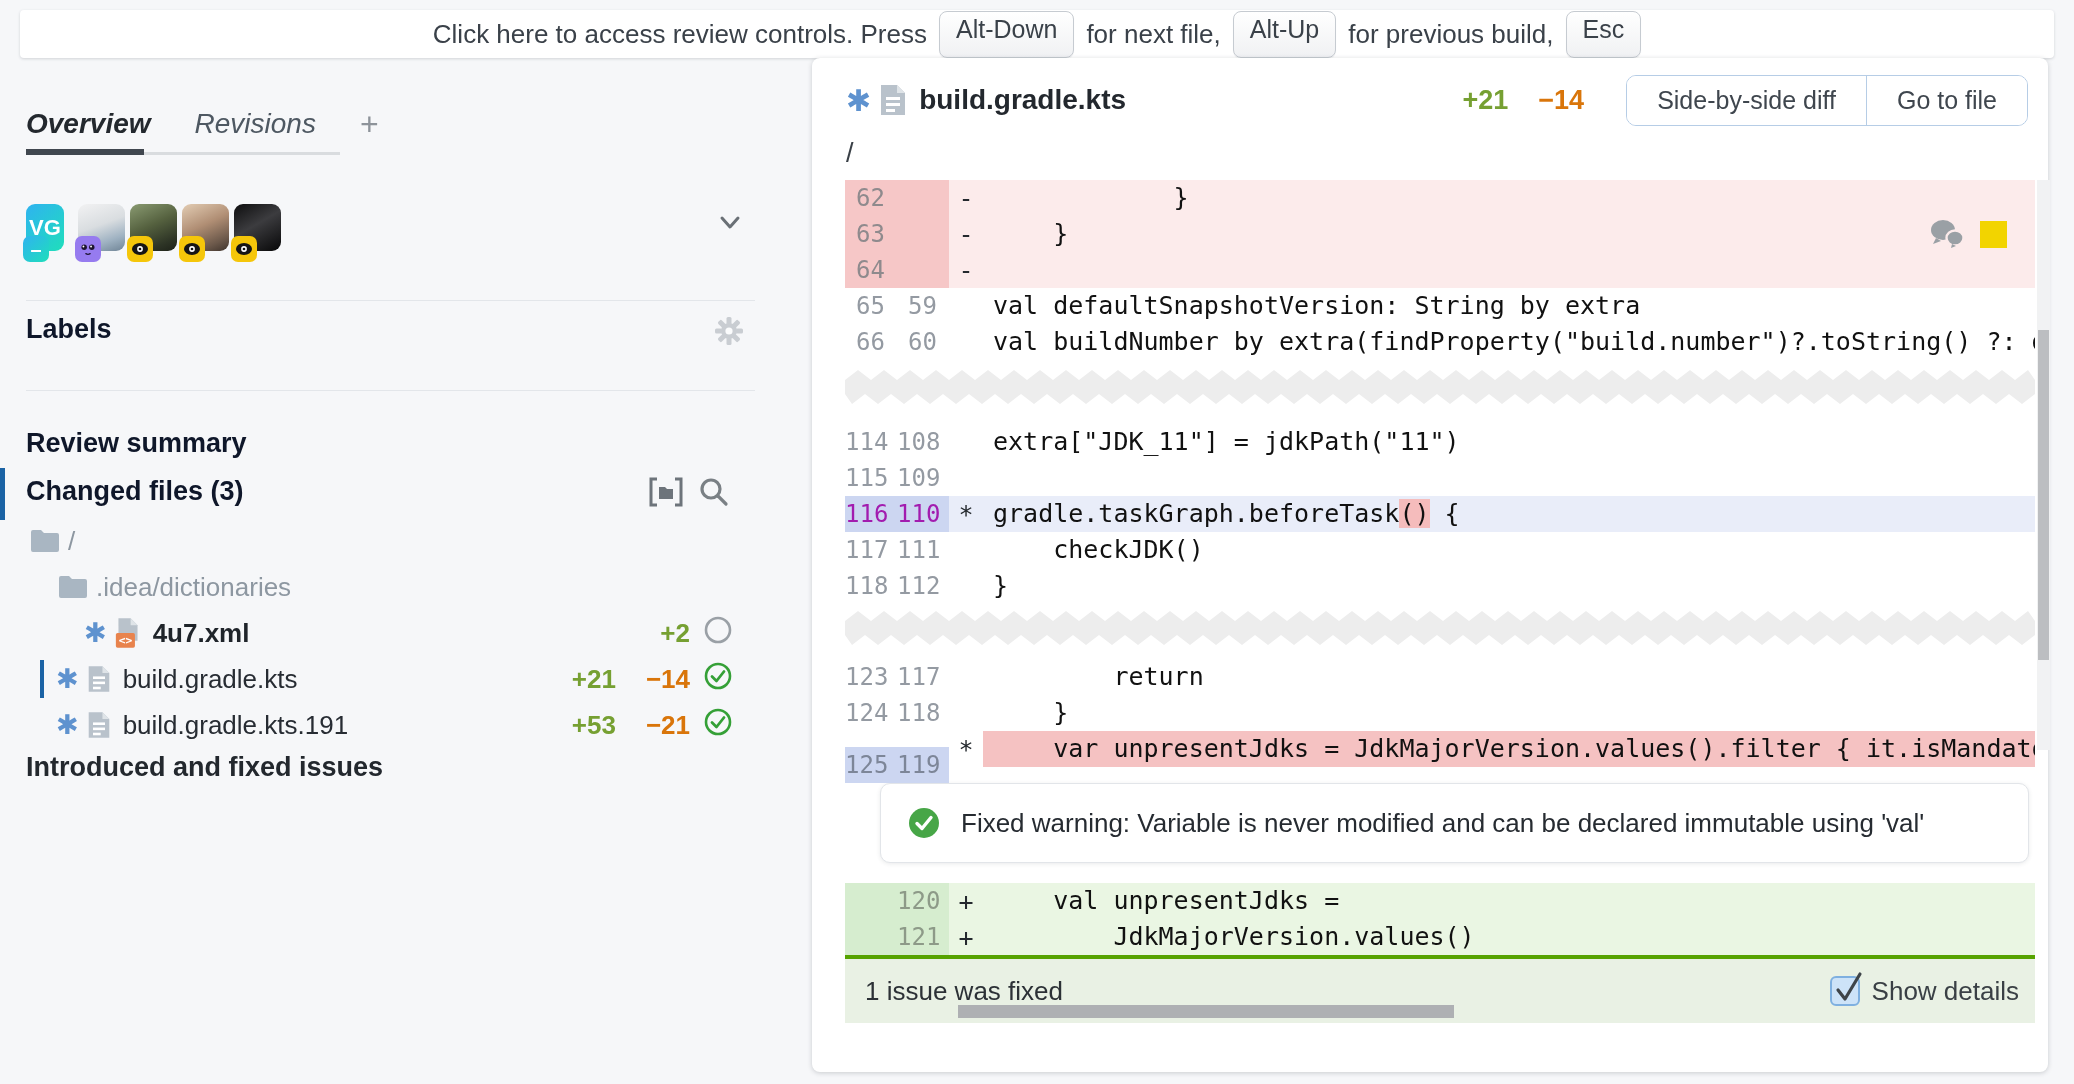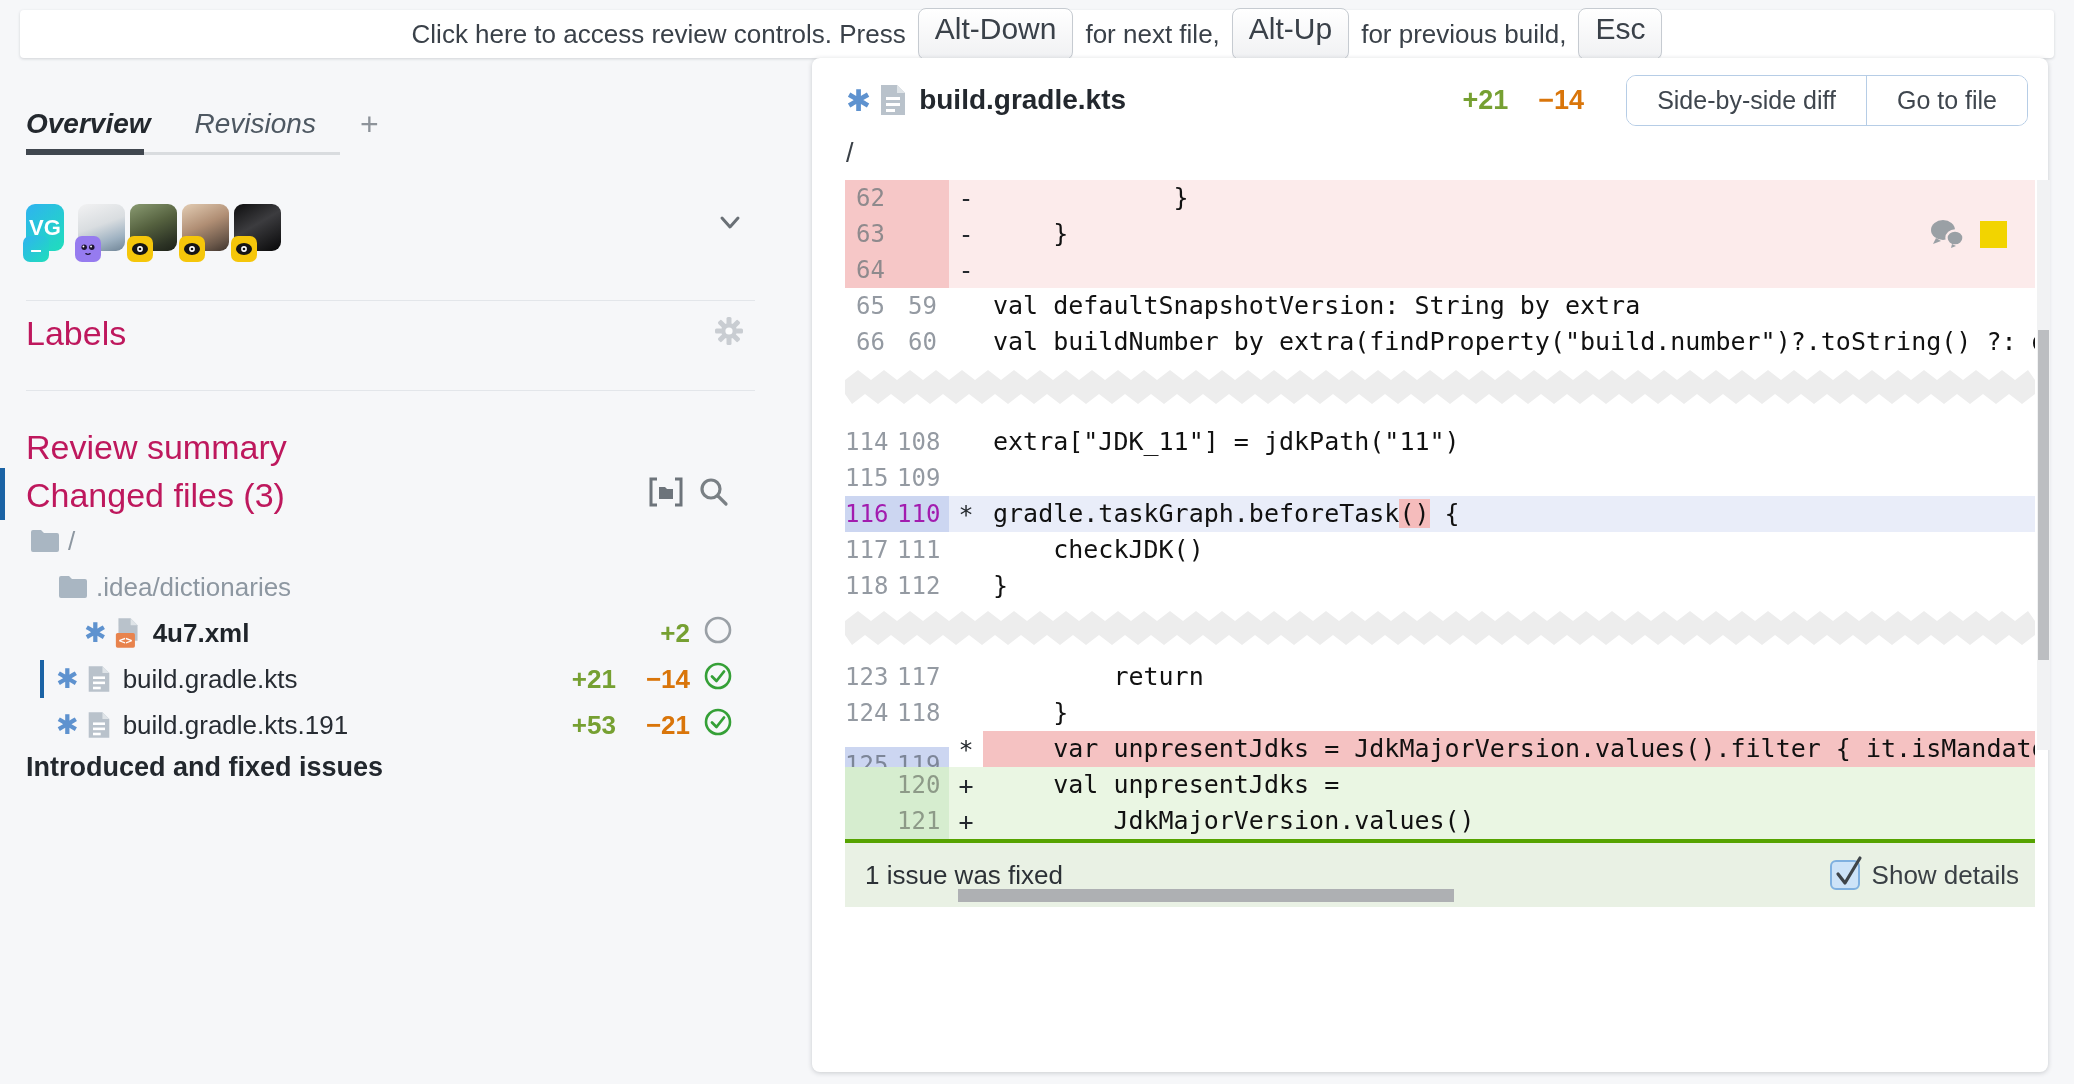--- a/index.html
+++ b/index.html
@@ -7,21 +7,21 @@
   body { font-family:"Liberation Sans", sans-serif; background:#f6f7f9; color:#23282e; overflow:hidden; }
   .app { position:relative; width:2074px; height:1084px; }
 
   
   .banner { position:absolute; left:20px; right:20px; top:10px; height:48px;
     background:#fff; border-radius:4px; box-shadow:0 1px 3px rgba(40,50,60,.18);
     display:flex; align-items:center; justify-content:center; gap:12px;
     font-size:26px; color:#3a4149; cursor:pointer; }
   .kbd { display:inline-block; border:1px solid #c6cbd1; border-radius:8px;
     background:linear-gradient(#ffffff,#f0f1f3); padding:3px 16px 13px;
-    font-size:30px; color:#3a4149; box-shadow:0 1px 1px rgba(0,0,0,.06); }
+    font-size:25px; color:#3a4149; box-shadow:0 1px 1px rgba(0,0,0,.06); }
 
   
   .sidebar { position:absolute; left:0; top:58px; width:780px; bottom:0; }
   .tabs { position:absolute; left:26px; top:50px; display:flex; align-items:center; gap:44px; }
   .tab { font-size:28px; cursor:pointer;font-style:italic; }
   .tab.active { font-weight:bold; color:#23282e; }
   .tab.inactive { color:#4e5862; }
   .plus-icon { font-size:32px; color:#8d939a; line-height:20px; cursor:pointer; }
   .tab-underline { position:absolute; left:26px; top:94px; width:314px; height:3px; background:#d9dcdf; }
   .tab-underline-active { position:absolute; left:0; top:-3px; width:118px; height:6px; background:#40474f; }
@@ -33,21 +33,21 @@
      width:38px; height:47px; border-radius:9px; color:#fff; font-size:22px; font-weight:bold;
      background:linear-gradient(135deg,#2fb3f0,#1fdebb); }
   .badge { position:absolute; left:-3px; bottom:-11px; width:26px; height:26px; border-radius:7px;
      display:flex; align-items:center; justify-content:center; }
   .badge.minus { background:linear-gradient(135deg,#2fb3f0,#1fdebb); color:#fff; font-size:20px; font-weight:bold; }
   .badge.purple { background:#967bef; }
   .badge.yellow { background:#f5c60a; }
   .chevron-btn { position:absolute; left:712px; top:146px; width:36px; height:36px; cursor:pointer; }
 
   .divider { position:absolute; left:26px; width:729px; height:1px; background:#e3e6ea; }
-  .h-section { position:absolute; left:26px; font-size:34px; font-weight:normal; color:#be185d; }
+  .h-section { position:absolute; left:26px; font-size:27px; font-weight:bold; color:#0f172a; }
   .gear-btn { position:absolute; left:714px; top:258px; cursor:pointer; }
 
   .changed-bar { position:absolute; left:0; top:410px; width:5px; height:52px; background:#1b63a5; }
   .cf-icons { position:absolute; left:648px; top:418px; display:flex; gap:14px; align-items:center; }
   .icon-btn { cursor:pointer; display:inline-flex; }
 
   .tree { position:absolute; left:0; top:460px; width:755px; }
   .tree-row { position:relative; height:46px; display:flex; align-items:center; font-size:26px; cursor:pointer; }
   .tree-row .sel-bar { position:absolute; left:40px; top:4px; width:4px; height:38px; background:#1b63a5; }
   .tree-row .name.folder { color:#8d97a1; margin-left:8px; }
@@ -429,20 +429,31 @@
           <span class="ln ln-new">118</span>
           <span class="marker"></span>
           <span class="code">    }</span>
         </div>
         <div class="row moddel">
           <span class="ln ln-old">125</span>
           <span class="ln ln-new">119</span>
           <span class="marker">*</span>
           <span class="code">    var unpresentJdks = JdkMajorVersion.values().filter { it.isMandatory() }.ma</span>
         </div>
+        <div class="warning-wrap">
+          <div class="warning-card">
+            <span style="display: inline-flex;">
+              <svg width="34" height="34" viewBox="0 0 34 34">
+                <circle cx="17" cy="17" r="15" fill="#47a647"></circle>
+                <polyline points="10,17.5 15,22.5 24,11.5" fill="none" stroke="#fff" stroke-width="3.4" stroke-linecap="round" stroke-linejoin="round"></polyline>
+              </svg>
+            </span>
+            <span class="warning-text">Fixed warning: Variable is never modified and can be declared immutable using 'val'</span>
+          </div>
+        </div>
         <div class="row add">
           <span class="ln ln-old"></span>
           <span class="ln ln-new">120</span>
           <span class="marker">+</span>
           <span class="code">    val unpresentJdks =</span>
         </div>
         <div class="row add">
           <span class="ln ln-old"></span>
           <span class="ln ln-new">121</span>
           <span class="marker">+</span>

